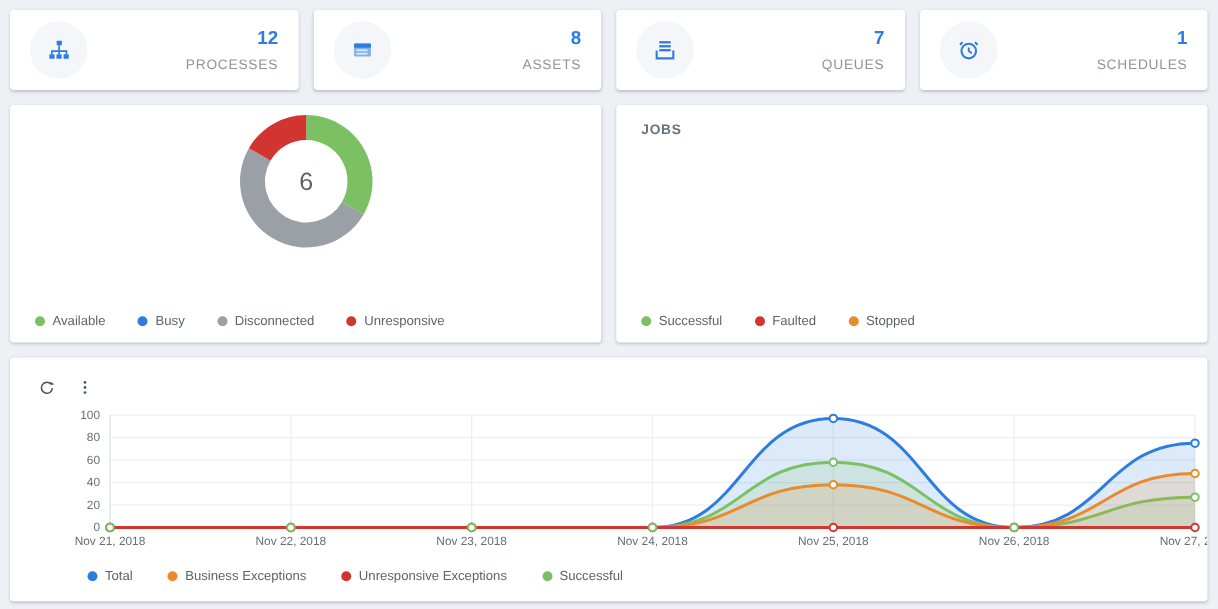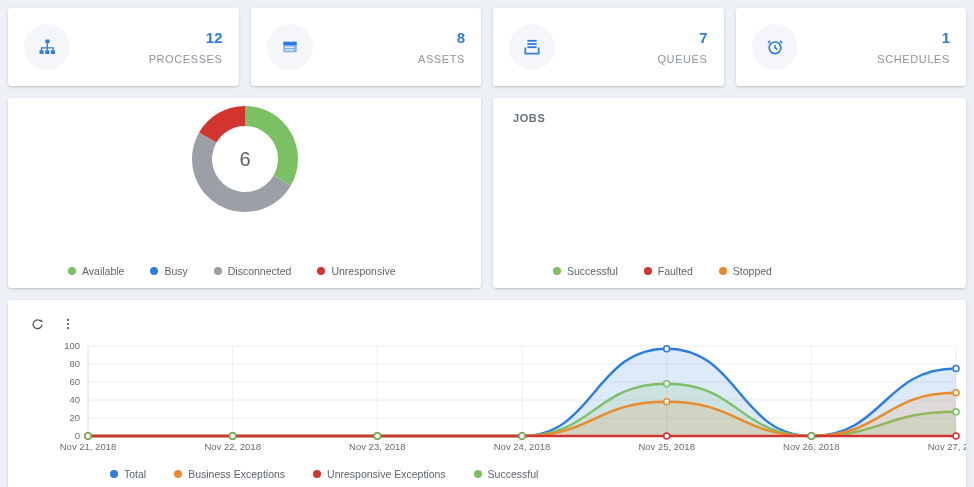--- a/index.html
+++ b/index.html
@@ -2,32 +2,32 @@
 <html><head>
 <meta charset="utf-8">
 <style>
   html, body { margin:0; padding:0; background:#edf0f4; font-family:"Liberation Sans", sans-serif; }
   .page { width:958px; padding:8px; }
   .stats-row { display:grid; grid-template-columns:repeat(4,1fr); gap:12px; }
   .card {
     background:#fff; border-radius:3px;
     box-shadow:0 1px 2px rgba(0,0,0,.12), 0 1px 4px rgba(0,0,0,.07);
   }
-  .stat-card { height:78px; display:flex; align-items:center; padding:0 16px; box-sizing:border-box; cursor:pointer; }
+  .stat-card { height:64px; display:flex; align-items:center; padding:0 16px; box-sizing:border-box; cursor:pointer; }
   .stat-icon-circle { width:46px; height:46px; border-radius:50%; background:#f4f6f9; display:flex; align-items:center; justify-content:center; flex:0 0 auto; }
   .stat-right { margin-left:auto; text-align:right; }
   .stat-value { font-size:15px; font-weight:bold; color:#2d7de0; line-height:1; }
   .stat-label { font-size:11px; color:#8d959c; letter-spacing:.6px; margin-top:8px; }
   .donut-row { display:grid; grid-template-columns:1fr 1fr; gap:12px; margin-top:12px; }
   .panel { position:relative; }
   .donut-panel { height:190px; }
   .panel-title { margin:0; padding:14px 20px 0 20px; font-size:11px; font-weight:bold; color:#68727b; letter-spacing:.6px; }
   .donut-wrap { display:flex; justify-content:center; margin-top:4px; }
   .donut-center-text { font-size:20px; fill:#59616b; }
-  .chart-legend { position:absolute; left:20px; bottom:11px; display:flex; gap:26px;margin-left:40px; }
+  .chart-legend { position:absolute; left:20px; bottom:11px; display:flex; gap:26px; }
   .legend-item { display:flex; align-items:center; gap:6px; cursor:pointer; }
   .legend-dot { width:8px; height:8px; border-radius:50%; flex:0 0 auto; }
   .legend-label { font-size:10.5px; color:#5c646b; }
   .tx-panel { margin-top:12px; height:195px; overflow:hidden; }
   .tx-header { display:flex; align-items:flex-start; justify-content:space-between; padding:14px 14px 0 20px; }
   .tx-actions { display:flex; gap:12px; align-items:center; color:#4c5863; }
   .icon-btn { background:none; border:none; padding:2px; cursor:pointer; color:#4c5863; line-height:0; }
   .line-chart-wrap { margin-top:4px; overflow:hidden; }
   .tx-legend { position:static; padding:6px 0 0 62px; display:flex; gap:28px; }
   .axis-text { font-size:9.5px; fill:#666e76; }

